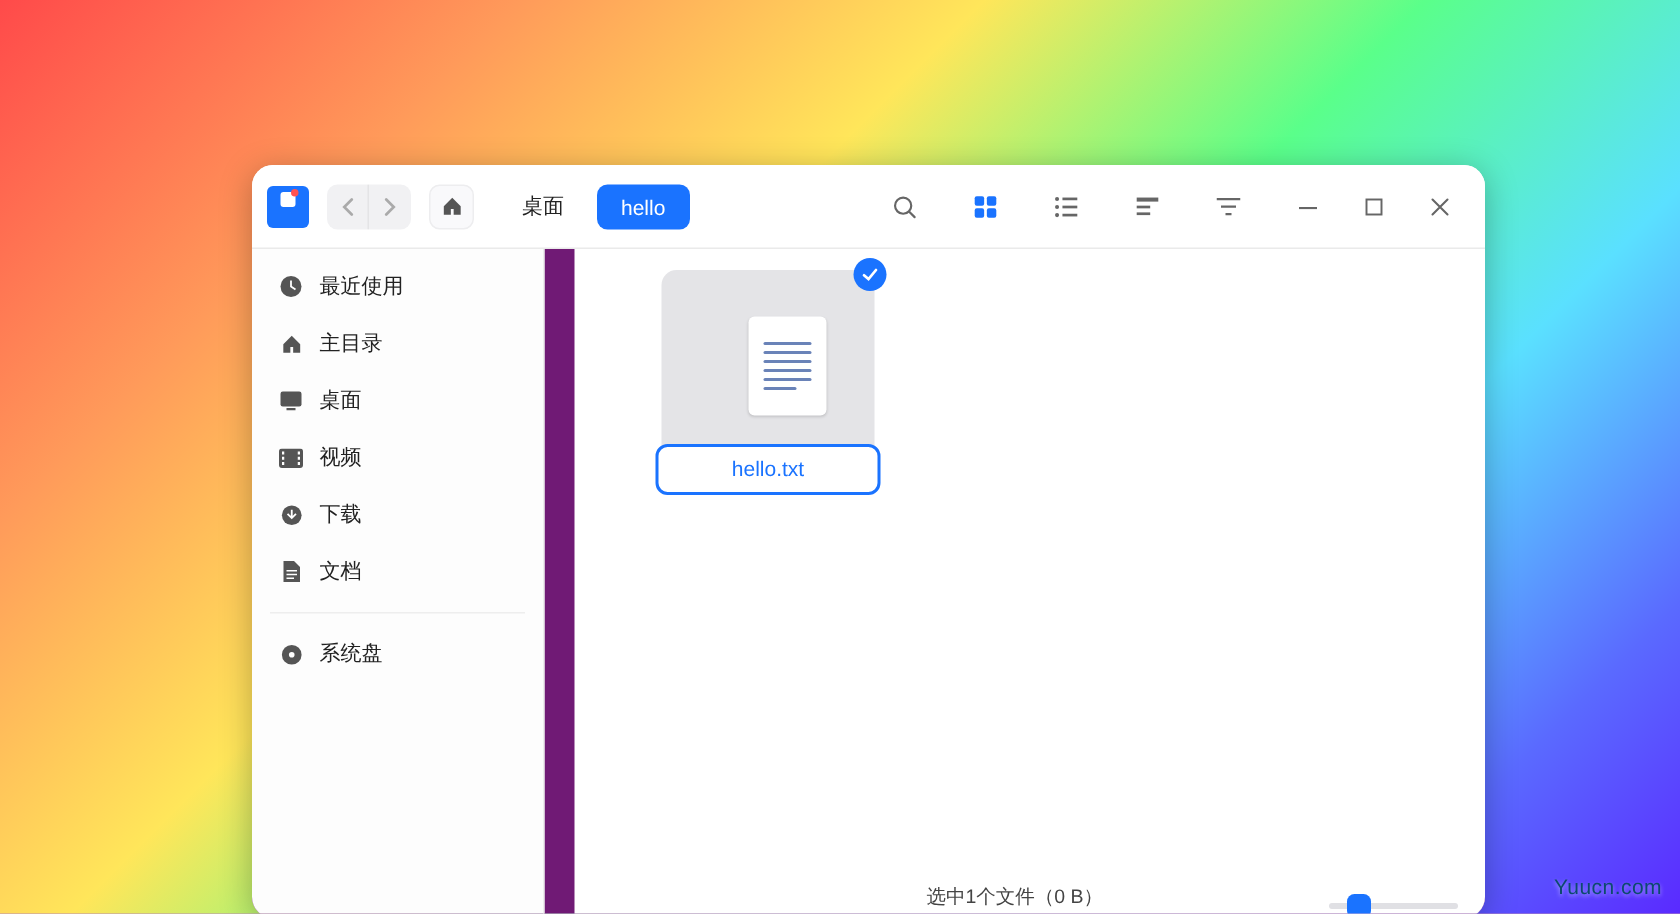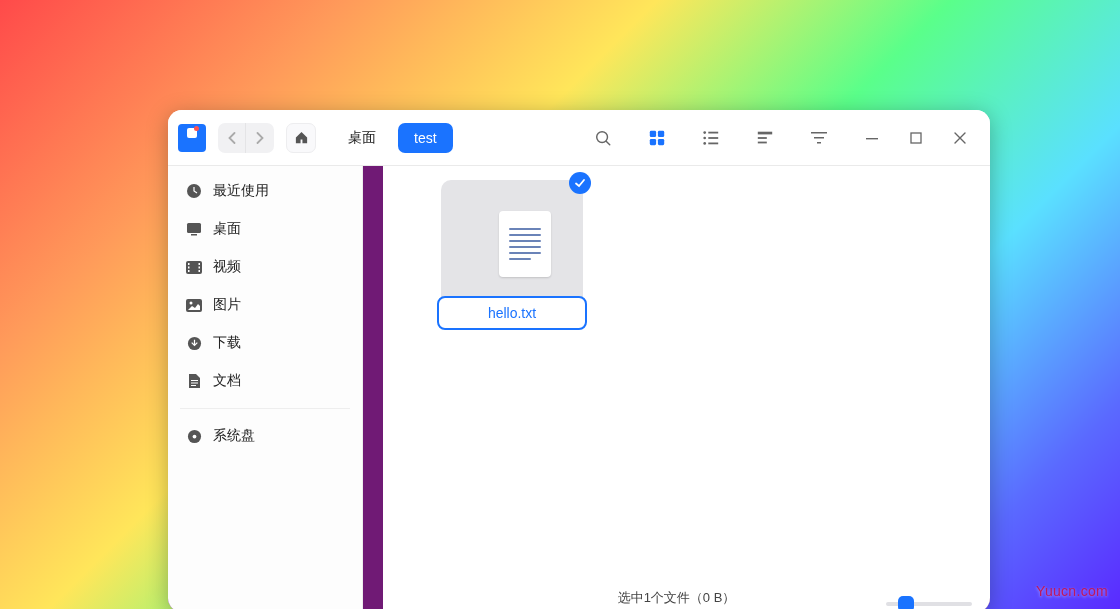--- a/index.html
+++ b/index.html
@@ -65,21 +65,21 @@
     .file-icon-wrapper { width:70px; height:70px; display:flex; align-items:center; justify-content:center; margin-top:-20px;}
     .file-doc { width:52px; height:66px; background:#fff; border-radius:4px; box-shadow:0 1px 2px rgba(0,0,0,0.15); display:flex; flex-direction:column; justify-content:center; gap:4px; padding:12px 10px;}
     .doc-line { height:2px; background:#6a83b8; border-radius:1px; }
     .check-badge { position:absolute; top:-8px; right:-8px; width:22px; height:22px; background:#1a73ff; border-radius:50%; display:flex;align-items:center;justify-content:center;}
     .filename-wrap { position:absolute; bottom:-2px; left:-4px; right:-4px; border:2px solid #1a73ff; border-radius:8px; background:#fff; padding:6px 4px; text-align:center; }
     .filename { color:#1a73ff; font-size:14px; }
     .status-bar { position:absolute; bottom:0; left:195px; right:0; height:28px; display:flex; align-items:center; justify-content:center; font-size:13px; color:#444;text-align:right; }
     .slider-wrap { position:absolute; right:18px; bottom:6px; display:flex;align-items:center; }
     .slider { width:86px; height:4px; background:#e0e0e4; border-radius:2px; position:relative; }
     .slider-thumb { position:absolute; left:12px; top:-6px; width:16px; height:16px; background:#1a73ff; border-radius:5px; }
-    .watermark { position:absolute; right:12px; bottom:10px; color:#be185d; font-size:14px; letter-spacing:0.3px; text-shadow:0 1px 3px rgba(255,255,255,0.5);margin-left:12px;}
+    .watermark { position:absolute; right:12px; bottom:10px; color:#0c4a6e; font-size:14px; letter-spacing:0.3px; text-shadow:0 1px 3px rgba(255,255,255,0.5);margin-left:12px;}
   </style>
 </head>
 <body>
 
 <div class="file-manager">
 
   <div class="titlebar">
     <div class="app-icon">
         <div class="app-icon-inner"></div>
       </div>
@@ -98,21 +98,21 @@
     </div>
 
     <div class="home-btn">
       <svg width="15" height="15" viewBox="0 0 16 16">
           <path d="M2 8 8 2l6 6v6H9v-4H7v4H2z" fill="currentColor"></path>
         </svg>
     </div>
 
     <div class="breadcrumb">
       <div class="crumb crumb-inactive">桌面</div>
-      <div class="crumb crumb-active">test</div>
+      <div class="crumb crumb-active">hello</div>
     </div>
 
     <div class="spacer"></div>
 
     <div class="tool-btn">
       <svg width="18" height="18" viewBox="0 0 20 20">
           <circle cx="9" cy="9" r="6" stroke="currentColor" stroke-width="1.6" fill="none"></circle>
           <path d="m13.5 13.5 4 4" stroke="currentColor" stroke-width="1.6" stroke-linecap="round"></path>
         </svg>
     </div>
@@ -172,20 +172,28 @@
 
     <div class="sidebar">
       <div class="sidebar-item">
         <span class="sidebar-icon">
             <svg width="16" height="16" viewBox="0 0 16 16">
               <circle cx="8" cy="8" r="7" fill="currentColor"></circle>
               <path d="M8 4v4l3 2" stroke="#fff" stroke-width="1.2" fill="none"></path>
             </svg>
           </span>
         <span>最近使用</span>
+      </div>
+      <div class="sidebar-item">
+        <span class="sidebar-icon">
+            <svg width="15" height="15" viewBox="0 0 16 16">
+              <path d="M2 8 8 2l6 6v6H9v-4H7v4H2z" fill="currentColor"></path>
+            </svg>
+          </span>
+        <span>主目录</span>
       </div>
       <div class="sidebar-item">
         <span class="sidebar-icon">
             <svg width="16" height="14" viewBox="0 0 16 14">
               <rect x="1" y="1" width="14" height="10" rx="1.5" fill="currentColor"></rect>
               <rect x="5" y="12" width="6" height="1.5" fill="currentColor"></rect>
             </svg>
           </span>
         <span>桌面</span>
       </div>
@@ -198,30 +206,20 @@
               <rect x="2" y="9" width="1.5" height="2" fill="#fff"></rect>
               <rect x="12.5" y="2" width="1.5" height="2" fill="#fff"></rect>
               <rect x="12.5" y="5.5" width="1.5" height="2" fill="#fff"></rect>
               <rect x="12.5" y="9" width="1.5" height="2" fill="#fff"></rect>
             </svg>
           </span>
         <span>视频</span>
       </div>
       <div class="sidebar-item">
         <span class="sidebar-icon">
-            <svg width="16" height="13" viewBox="0 0 16 13">
-              <rect x="0" y="0" width="16" height="13" rx="2" fill="currentColor"></rect>
-              <circle cx="5" cy="4" r="1.5" fill="#fff"></circle>
-              <path d="M2 11 6 7l3 2 3-4 2 2v4z" fill="#fff"></path>
-            </svg>
-          </span>
-        <span>图片</span>
-      </div>
-      <div class="sidebar-item">
-        <span class="sidebar-icon">
             <svg width="15" height="15" viewBox="0 0 16 16">
               <circle cx="8" cy="8" r="7" fill="currentColor"></circle>
               <path d="M8 4v5M5 7l3 3 3-3" stroke="#fff" stroke-width="1.3" fill="none"></path>
             </svg>
           </span>
         <span>下载</span>
       </div>
       <div class="sidebar-item">
         <span class="sidebar-icon">
             <svg width="13" height="16" viewBox="0 0 13 16">

